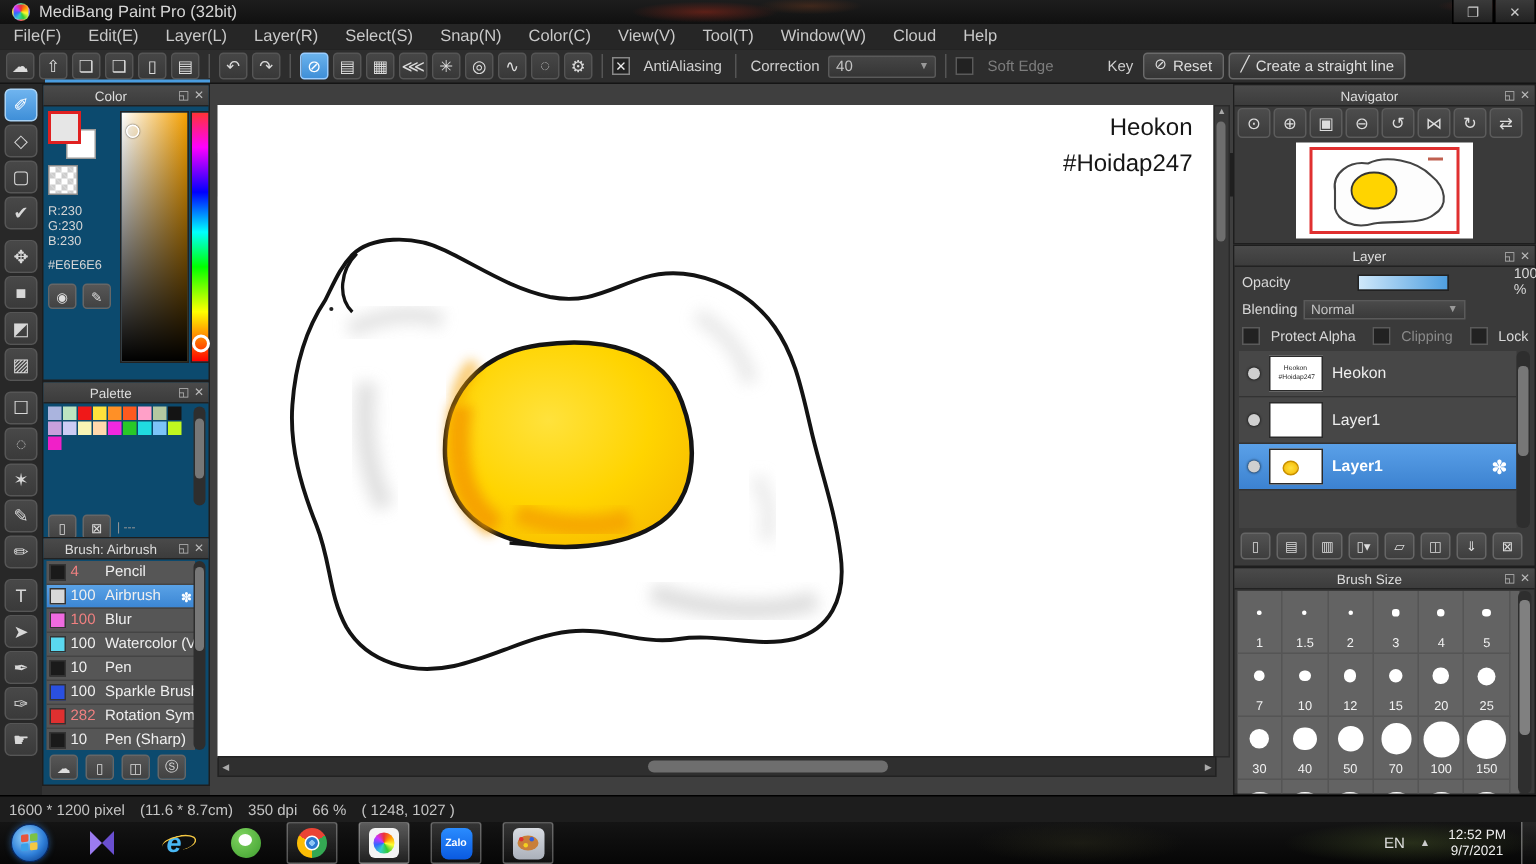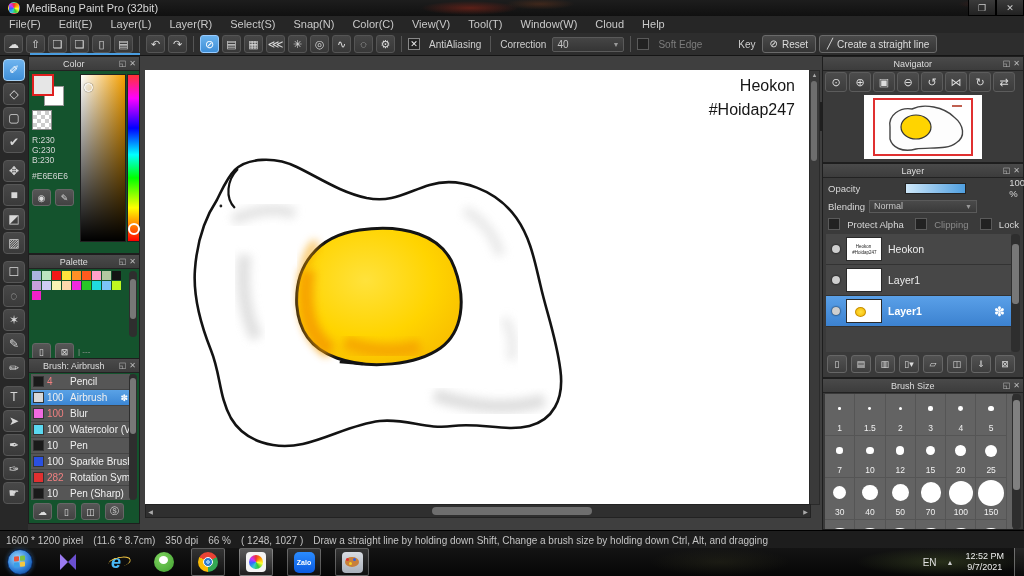--- a/index.html
+++ b/index.html
@@ -51,21 +51,21 @@
   #toolstrip{position:absolute;left:0;top:0;width:28px;height:474px;background:#282828;
     display:flex;flex-direction:column;align-items:center;padding-top:2px;box-sizing:border-box;}
   .tool{width:22px;height:22px;margin:1px 0;border-radius:4px;background:linear-gradient(#484848,#3a3a3a);
     border:1px solid #565656;display:flex;align-items:center;justify-content:center;box-sizing:border-box;}
   .tool .tg{font-size:12px;color:#d8d8d8;line-height:1;}
   .tool.sel{background:linear-gradient(#6fb4ef,#3f8fd8);border-color:#a8d2f5;}
   .tool.sel .tg{color:#fff;}
   .tool.gap{margin-top:6px;}
   
   #leftdock{position:absolute;left:28px;top:0;width:112px;height:474px;background:#333;}
-  .panel{position:absolute;left:0;width:112px;background:#14532d;border:1px solid #1e1e1e;box-sizing:border-box;}
+  .panel{position:absolute;left:0;width:112px;background:#0c4a6e;border:1px solid #1e1e1e;box-sizing:border-box;}
   .phead{height:13px;background:linear-gradient(#4a4a4a,#3c3c3c);display:flex;align-items:center;
     border-bottom:1px solid #222;}
   .phead .ptitle{flex:1;text-align:center;font-size:9px;color:#ddd;}
   .phead .pico{font-size:8px;color:#bbb;margin-right:3px;}
   
   #color-panel{top:0;height:198px;}
   #swatch-col{position:absolute;left:3px;top:17px;width:46px;}
   #fgbg{position:relative;width:34px;height:32px;}
   #bg-swatch{position:absolute;left:12px;top:12px;width:18px;height:18px;background:#fff;border:1px solid #999;}
   #fg-swatch{position:absolute;left:0;top:0;width:18px;height:18px;background:#e6e6e6;border:2px solid #e02020;}
@@ -747,21 +747,20 @@
       </div>
     </div>
   </div>
 
   <div id="statusbar">
       <span class="seg">1600 * 1200 pixel</span>
       <span class="seg">(11.6 * 8.7cm)</span>
       <span class="seg">350 dpi</span>
       <span class="seg">66 %</span>
       <span class="seg">( 1248, 1027 )</span>
-      <span class="seg">Draw a straight line by holding down Shift, Change a brush size by holding down Ctrl, Alt, and dragging</span>
     </div>
 
   <div id="taskbar">
     <div id="start-orb">
       <span class="flag">
           <i style="background:#e8543d"></i>
           <i style="background:#7dc242"></i>
           <i style="background:#3aa0e8"></i>
           <i style="background:#f5c842"></i>
         </span>

